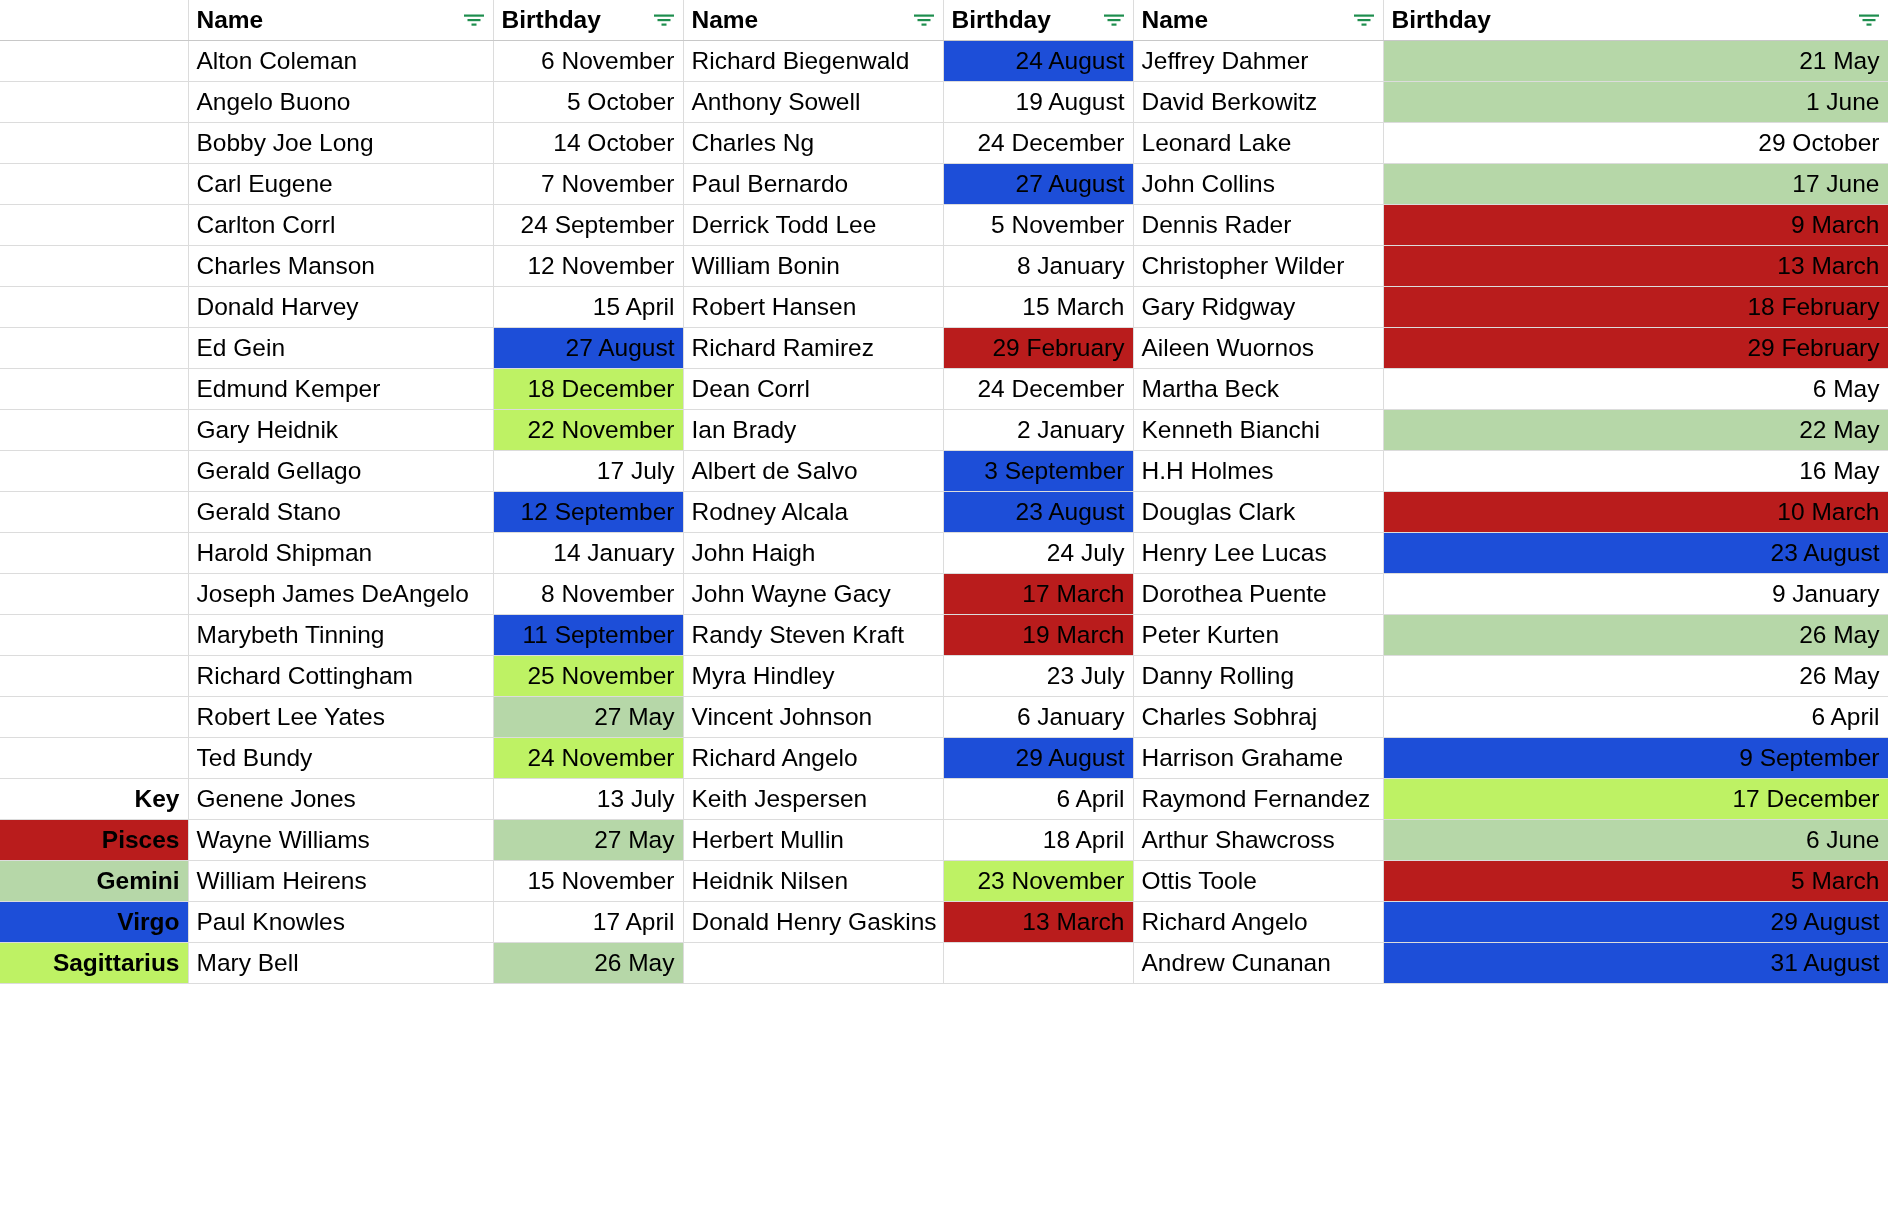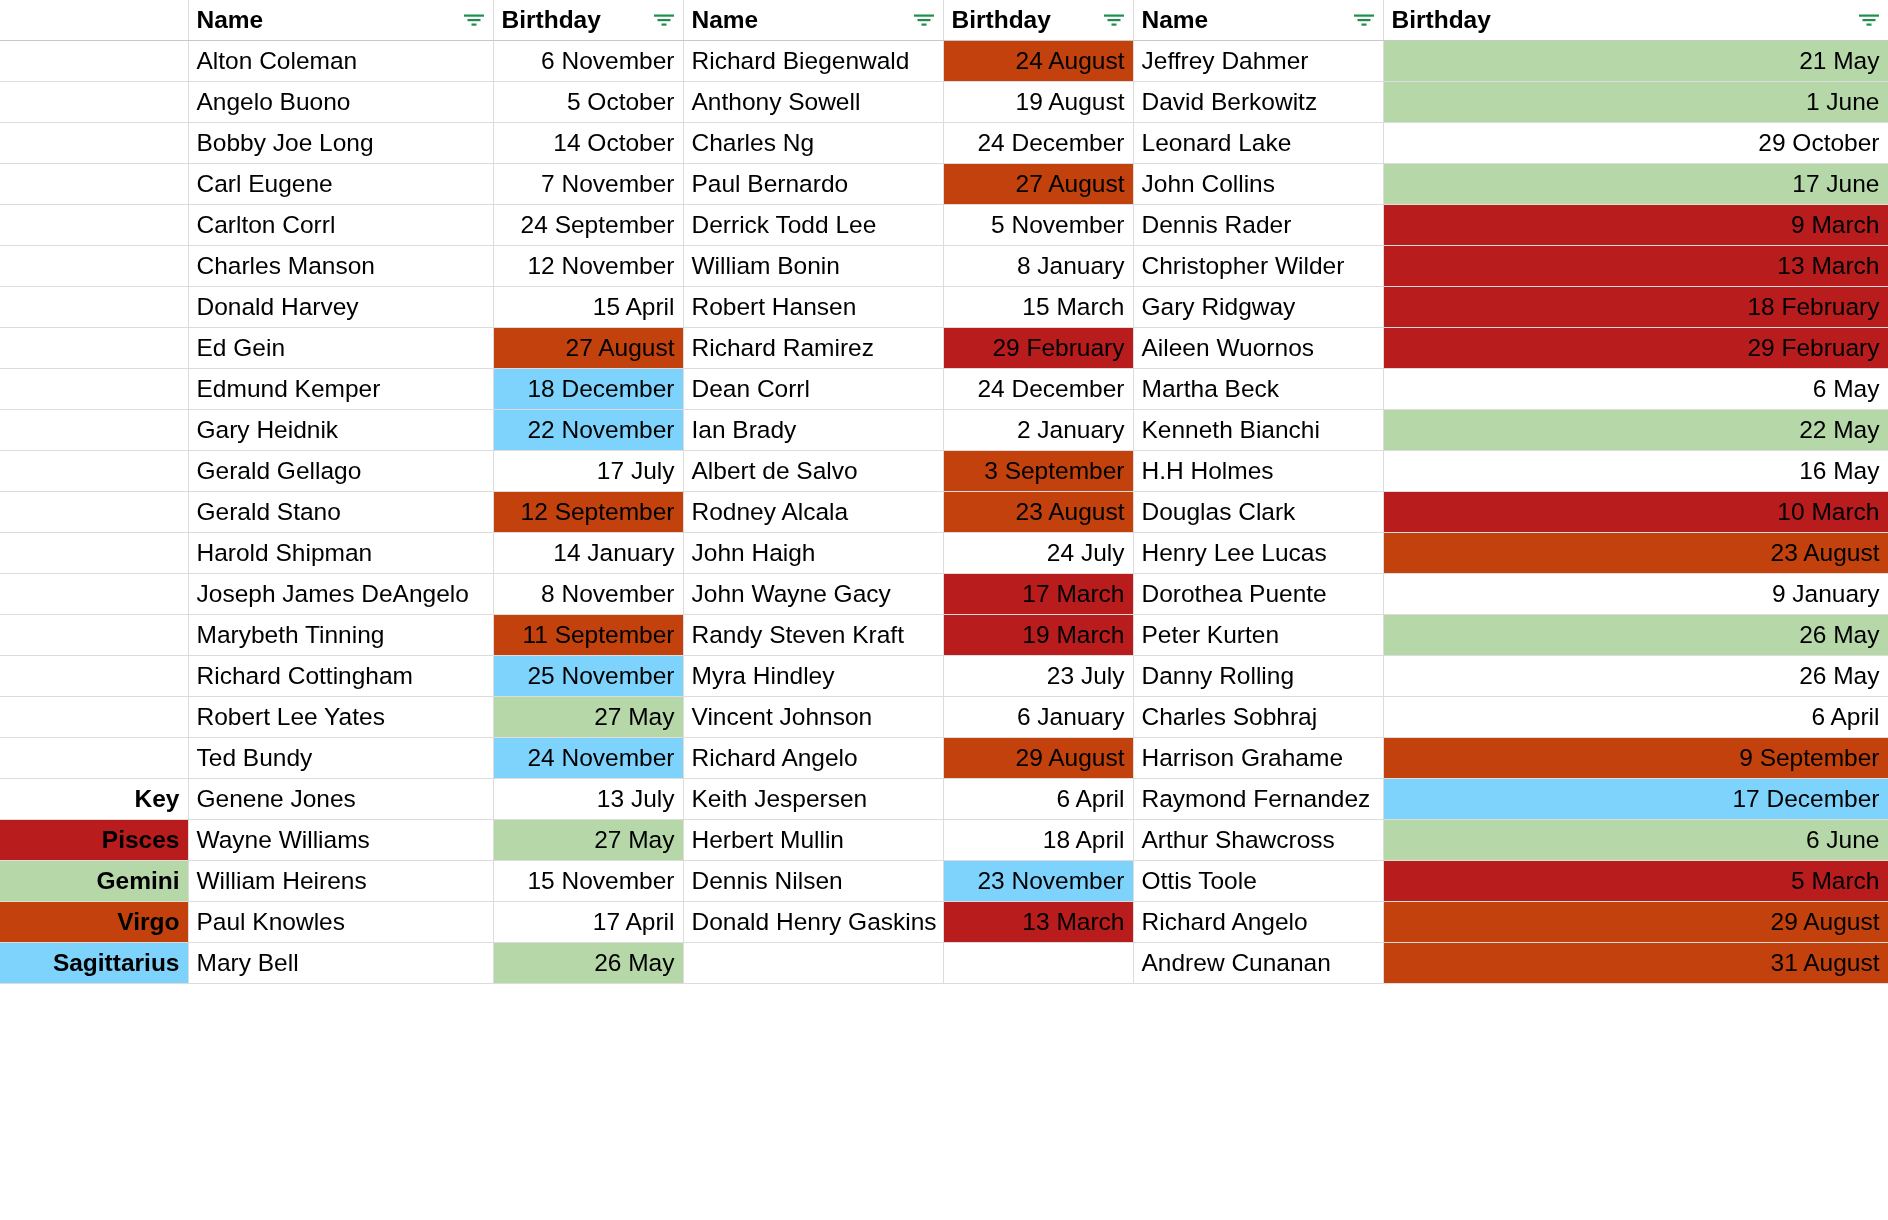--- a/index.html
+++ b/index.html
@@ -68,22 +68,22 @@
     border-right: 3px solid #34a853;
   }
 
   td.name { text-align: left; }
   td.bd   { text-align: right; }
   td.keycell { font-weight: bold; text-align: right; }
 
   
   .f-pisces      { background: #b91c1c; }
   .f-gemini      { background: #b6d7a8; }
-  .f-virgo       { background: #c2410c; }
-  .f-sagittarius { background: #7dd3fc; }
+  .f-virgo       { background: #1d4ed8; }
+  .f-sagittarius { background: #bef264; }
   .f-none        { background: #ffffff; }
 </style>
 </head>
 <body>
 
 <div id="sheet">
   <table class="grid">
     <colgroup>
       <col class="c-key">
         <col class="c-name1">
@@ -304,21 +304,21 @@
           <td class="bd f-gemini">27 May</td>
           <td class="name f-none">Herbert Mullin</td>
           <td class="bd f-none">18 April</td>
           <td class="name f-none">Arthur Shawcross</td>
           <td class="bd f-gemini">6 June</td>
         </tr>
         <tr>
           <td class="keycell left-band f-gemini">Gemini</td>
           <td class="name f-none">William Heirens</td>
           <td class="bd f-none">15 November</td>
-          <td class="name f-none">Dennis Nilsen</td>
+          <td class="name f-none">Heidnik Nilsen</td>
           <td class="bd f-sagittarius">23 November</td>
           <td class="name f-none">Ottis Toole</td>
           <td class="bd f-pisces">5 March</td>
         </tr>
         <tr>
           <td class="keycell left-band f-virgo">Virgo</td>
           <td class="name f-none">Paul Knowles</td>
           <td class="bd f-none">17 April</td>
           <td class="name f-none">Donald Henry Gaskins</td>
           <td class="bd f-pisces">13 March</td>

